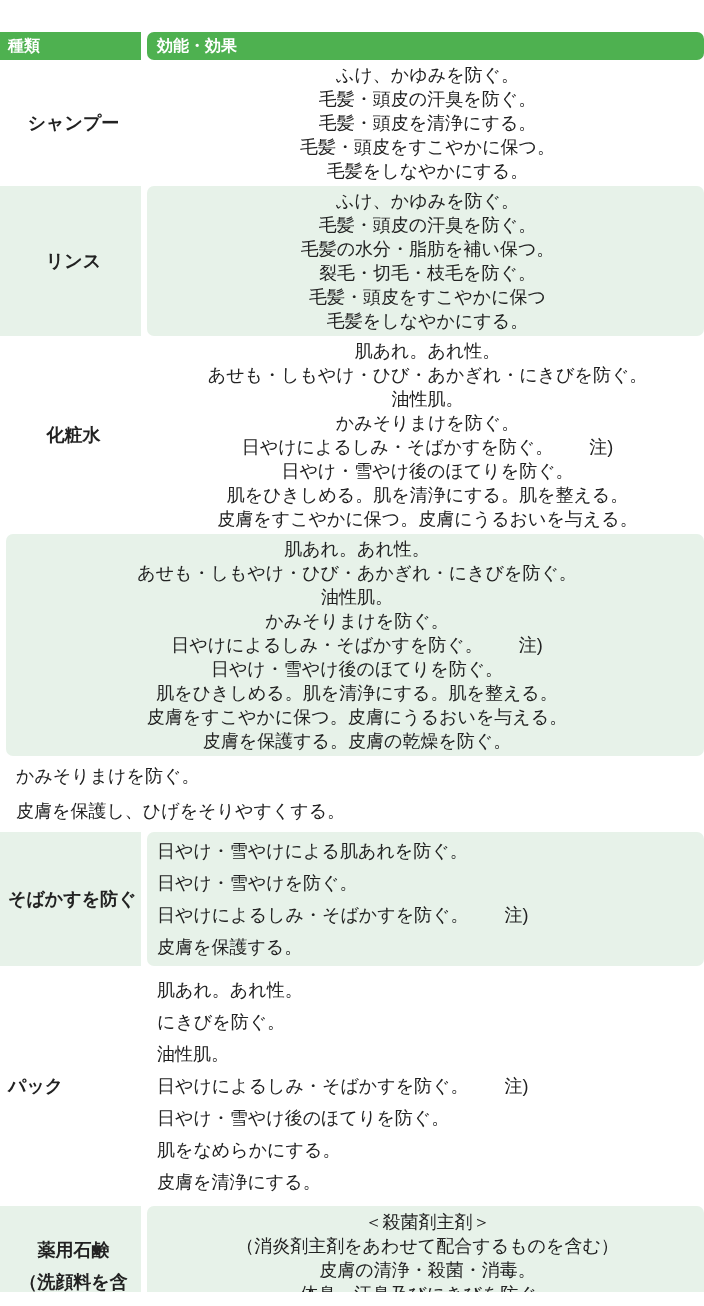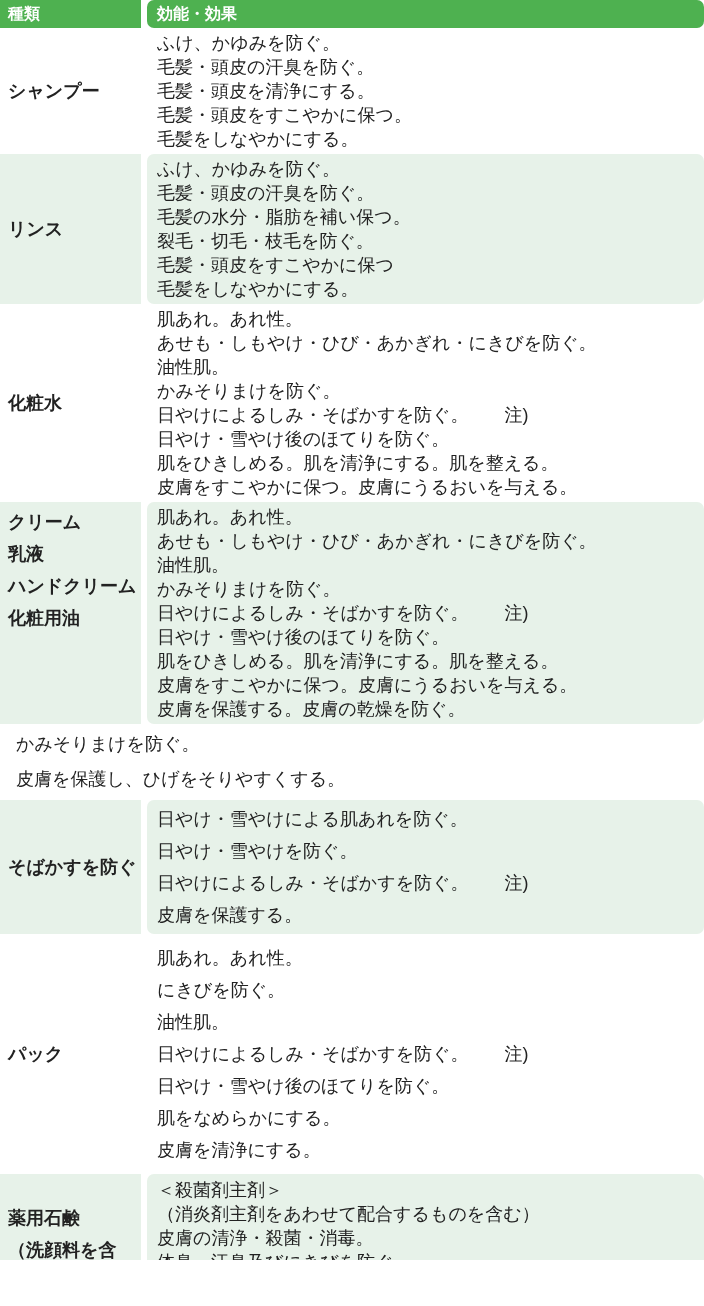--- a/index.html
+++ b/index.html
@@ -15,20 +15,21 @@
     font-family:"Liberation Sans","DejaVu Sans",sans-serif;
     color:var(--text);
     -webkit-font-smoothing:antialiased;
   }
   .page{
     width:704px;
     height:1260px;
     overflow:hidden;
     background:var(--row-bg);
     box-sizing:border-box;
+    margin-top:32px;
   }
   .row{
     display:flex;
     align-items:stretch;
   }
   .cell{
     box-sizing:border-box;
     white-space:pre-line;
     display:flex;
     flex-direction:column;
@@ -59,21 +60,21 @@
     font-weight:bold;
     font-size:16px;
     justify-content:center;
     padding-top:0;
     padding-bottom:0;
   }
   
   .row.alt .cell{background:var(--row-alt-bg);}
   .row.plain .cell{background:var(--row-bg);}
   
-  .lh24 .cell{line-height:24px;}
+  .lh24 .cell{line-height:24px;text-align:center;}
   .lh32 .cell.eff{line-height:32px;}
   .lh35 .cell.eff{line-height:35px;}
   .type-loose .cell.type{line-height:32px;}
   .type-top .cell.type{justify-content:flex-start;padding-top:4px;}
   
   .r1{min-height:120px;}
   .r2{min-height:144px;}
   .r3{min-height:192px;}
   .r4{min-height:216px;}
   .r5{min-height:76px;}
@@ -120,24 +121,20 @@
 あせも・しもやけ・ひび・あかぎれ・にきびを防ぐ。
 油性肌。
 かみそりまけを防ぐ。
 日やけによるしみ・そばかすを防ぐ。　　注)
 日やけ・雪やけ後のほてりを防ぐ。
 肌をひきしめる。肌を清浄にする。肌を整える。
 皮膚をすこやかに保つ。皮膚にうるおいを与える。</div>
   </div>
 
   <div class="row alt lh24 type-loose type-top r4">
-    <div class="cell type">クリーム
-乳液
-ハンドクリーム
-化粧用油</div>
     <div class="gap"></div>
     <div class="cell eff">肌あれ。あれ性。
 あせも・しもやけ・ひび・あかぎれ・にきびを防ぐ。
 油性肌。
 かみそりまけを防ぐ。
 日やけによるしみ・そばかすを防ぐ。　　注)
 日やけ・雪やけ後のほてりを防ぐ。
 肌をひきしめる。肌を清浄にする。肌を整える。
 皮膚をすこやかに保つ。皮膚にうるおいを与える。
 皮膚を保護する。皮膚の乾燥を防ぐ。</div>

